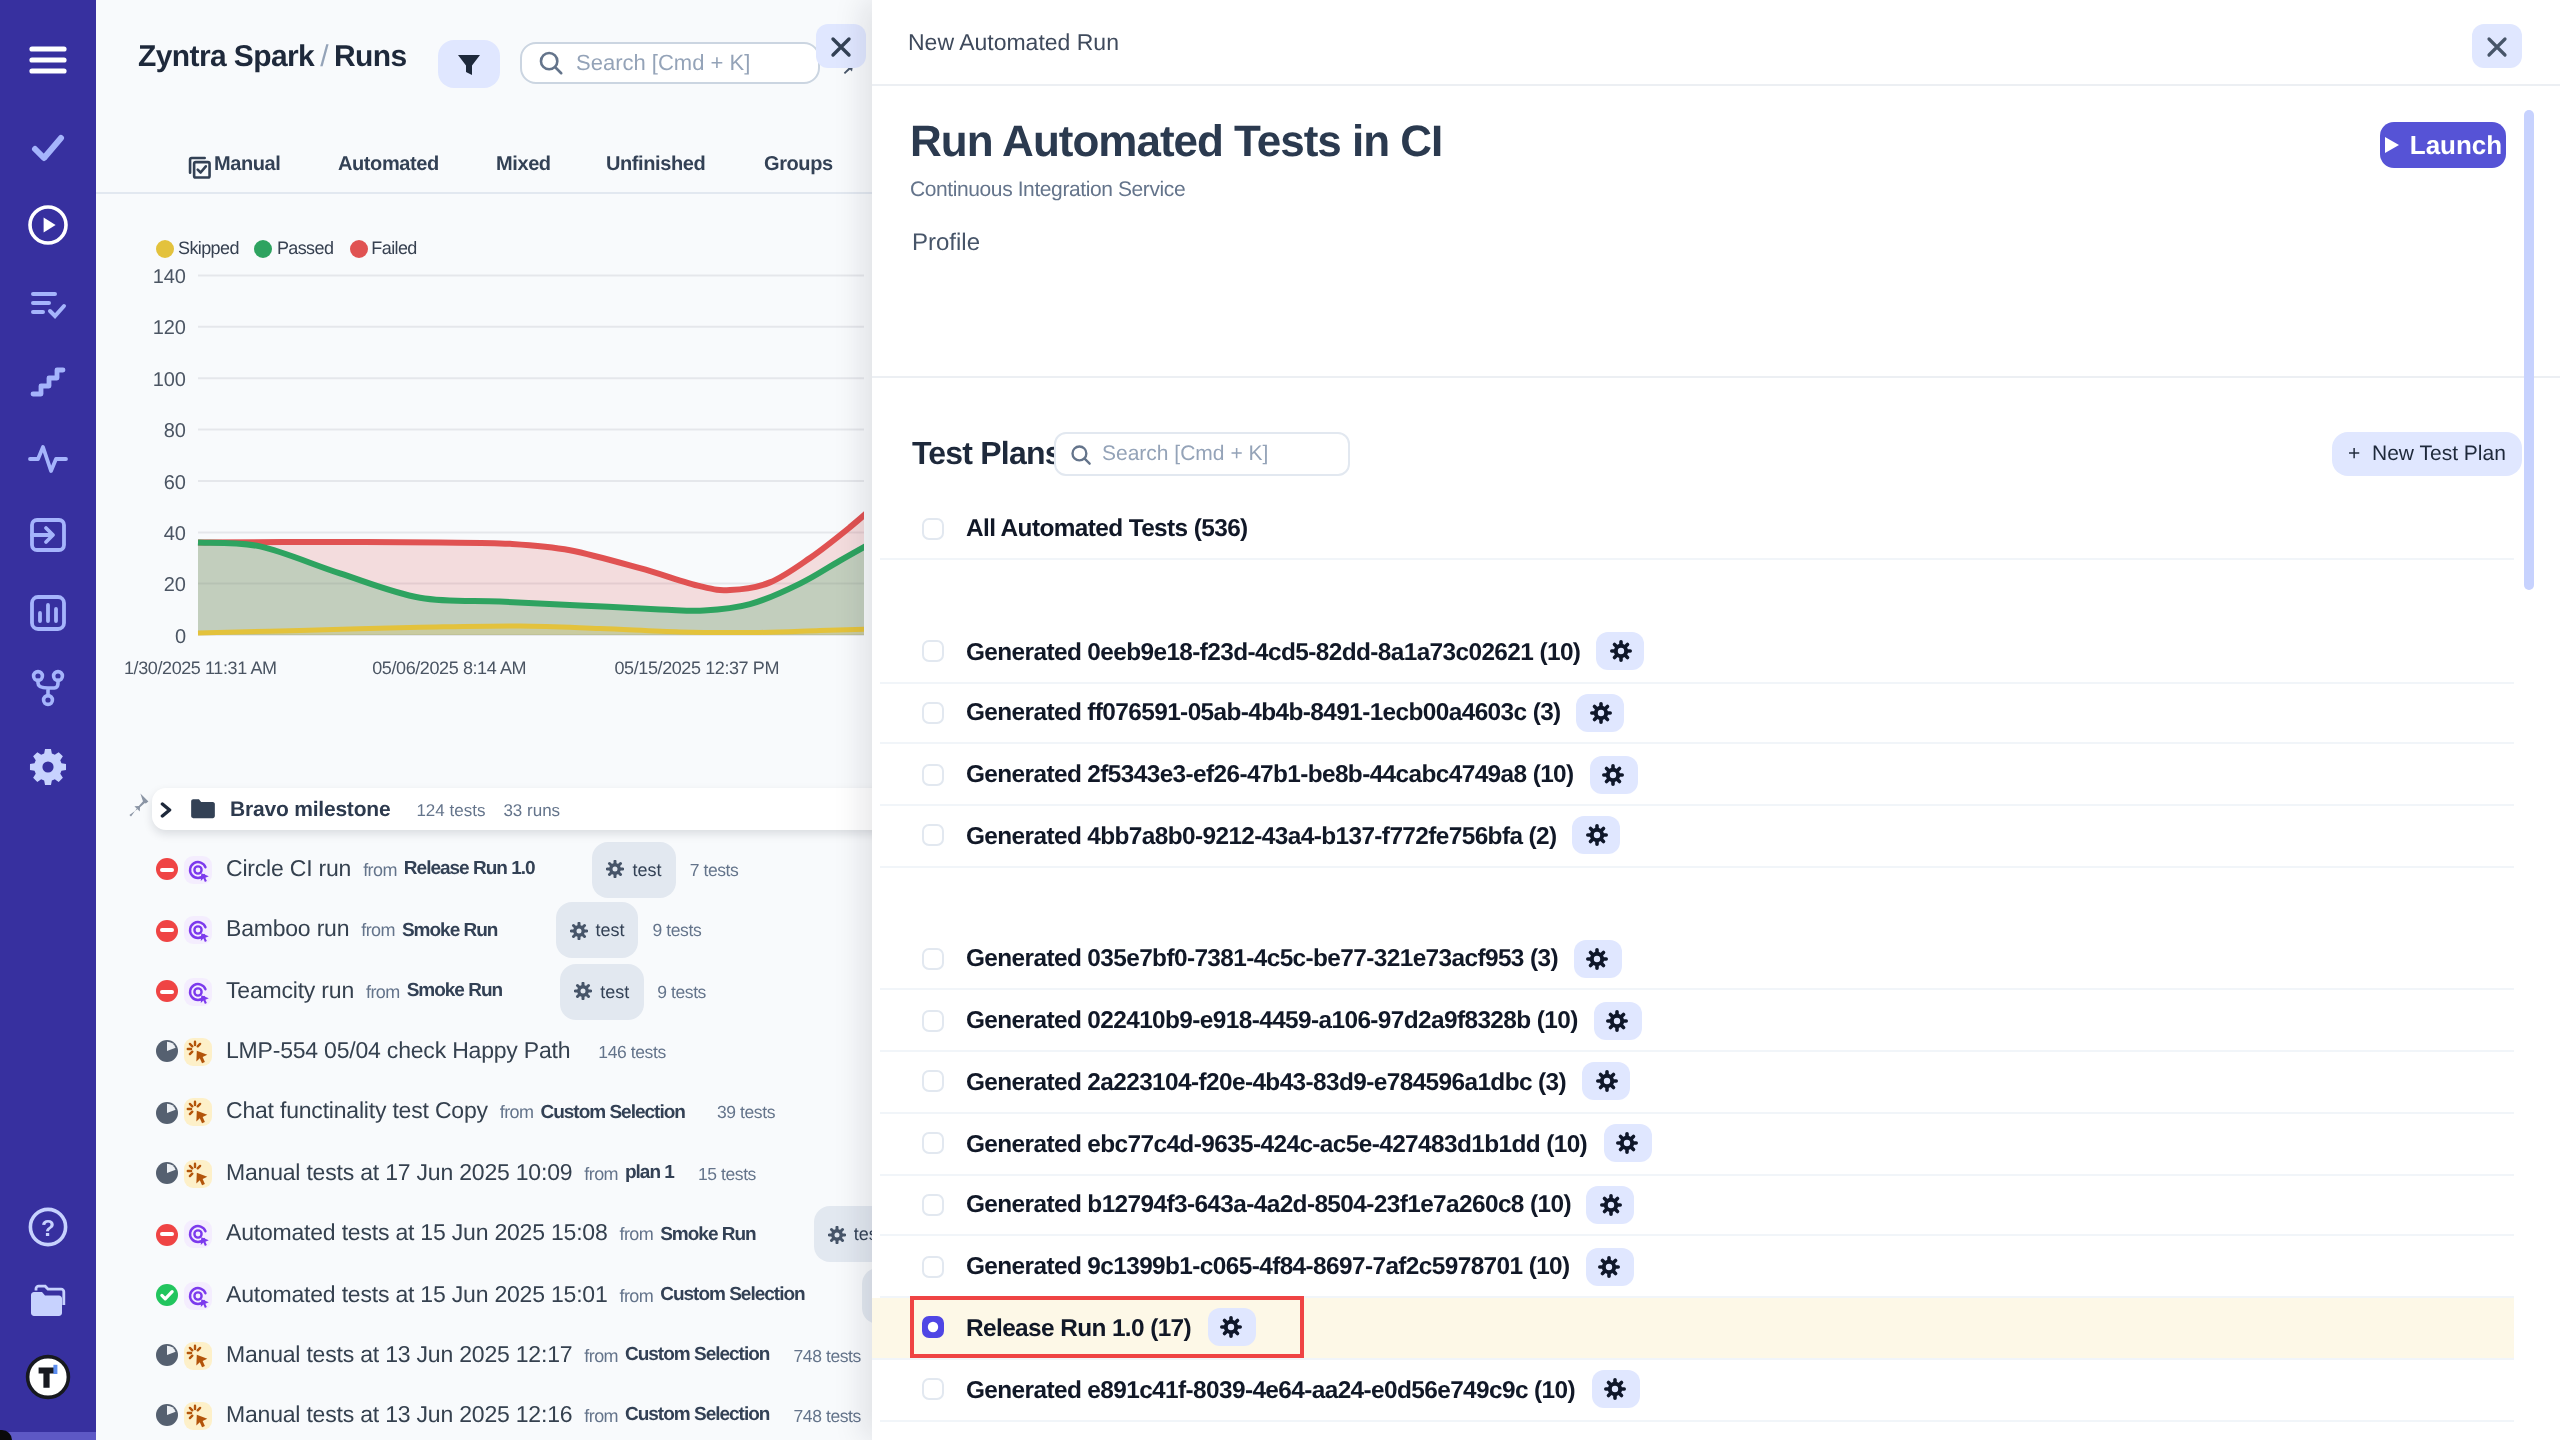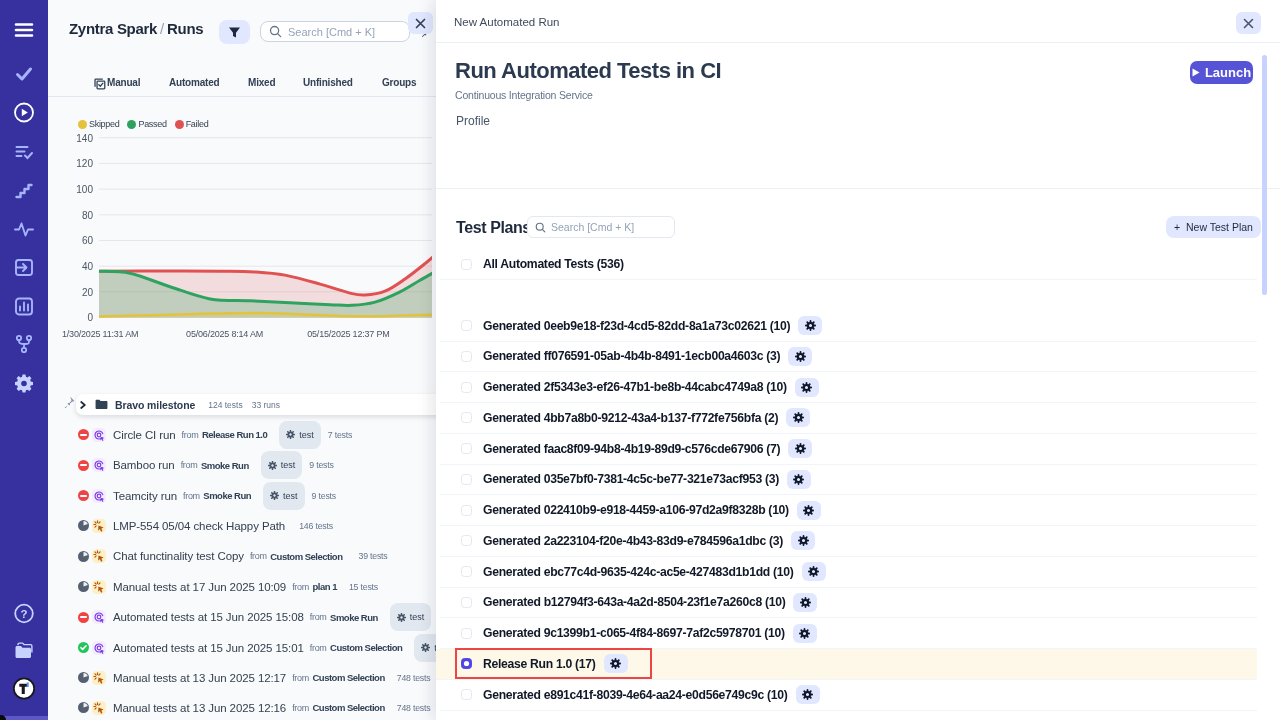--- a/index.html
+++ b/index.html
@@ -21,21 +21,21 @@
 .tabs span { position:absolute; top:7px; }
 
 .legend { position:absolute; top:119px; left:30px; font-size:9px; color:#374151; display:flex; align-items:center; gap:8px; letter-spacing:-0.3px;}
 .dot { width:9px; height:9px; border-radius:50%; display:inline-block; margin-right:2px;}
 
 .runrow { position:absolute; left:0; height:30px; width:700px; display:flex; align-items:center; }
 .runrow .title { font-size:11.5px; color:#35414f; font-weight:500; margin-right:6px; white-space:nowrap; letter-spacing:-0.1px;}
 .runrow .from { font-size:9px; color:#64748b; margin-right:3.5px; white-space:nowrap; letter-spacing:-0.3px;}
 .runrow .fromb { font-size:9.5px; color:#334155; font-weight:bold; margin-right:12px; white-space:nowrap; letter-spacing:-0.5px;}
 .runrow .cnt { font-size:8.75px; color:#64748b; white-space:nowrap; letter-spacing:-0.2px;}
-.pill { display:inline-flex; align-items:center; gap:4px; background:#e2e8f0; border-radius:8px; height:28px; padding:0 7px; font-size:9px; color:#334155; margin-right:7px; white-space:nowrap;}
+.pill { display:inline-flex; align-items:center; gap:4px; background:#e2e8f0; border-radius:8px; height:28px; padding:0 7px; font-size:9px; color:#334155; margin-right:7px; white-space:nowrap;margin-left:17px;}
 .sicon { width:11px; height:11px; border-radius:50%; margin-left:30px; margin-right:3px; flex:none; position:relative;}
 .micon { width:14px; height:14px; border-radius:4.5px; flex:none; margin-right:7px; display:flex; align-items:center; justify-content:center;}
 .vicon { background:#f4edfe; }
 .yicon { background:#fdf0c9; }
 .red-minus { background:#ef4444; }
 .red-minus::after { content:""; position:absolute; left:2.2px; top:4.6px; width:6.6px; height:2px; background:#fff; border-radius:1px;}
 .half-circle { }
 .green-check { background:#22c55e; }
 .pinnedcard { position:absolute; left:28px; top:394px; width:672px; height:21px; background:#fff; border-radius:7px 0 0 7px; box-shadow:0 2px 5px rgba(15,23,42,.13); display:flex; align-items:center; z-index:2;}
 
@@ -479,30 +479,20 @@
 <div class="tprow" style="top:402.8px">
 <span class="cb"></span>
 <span class="txt">Generated 4bb7a8b0-9212-43a4-b137-f772fe756bfa (2)</span>
 <span class="gearpill">
         <svg width="11" height="11" viewBox="0 0 11 11">
           <path d="M8.30 5.50L10.10 5.50M7.48 7.48L8.75 8.75M5.50 8.30L5.50 10.10M3.52 7.48L2.25 8.75M2.70 5.50L0.90 5.50M3.52 3.52L2.25 2.25M5.50 2.70L5.50 0.90M7.48 3.52L8.75 2.25" stroke="#0f172a" stroke-width="1.8" stroke-linecap="round"></path>
           <circle cx="5.5" cy="5.5" r="2.6" fill="none" stroke="#0f172a" stroke-width="2.0"></circle>
         </svg>
       </span>
 </div>
-<div class="tprow" style="top:433.5px">
-<span class="cb"></span>
-<span class="txt">Generated faac8f09-94b8-4b19-89d9-c576cde67906 (7)</span>
-<span class="gearpill">
-        <svg width="11" height="11" viewBox="0 0 11 11">
-          <path d="M8.30 5.50L10.10 5.50M7.48 7.48L8.75 8.75M5.50 8.30L5.50 10.10M3.52 7.48L2.25 8.75M2.70 5.50L0.90 5.50M3.52 3.52L2.25 2.25M5.50 2.70L5.50 0.90M7.48 3.52L8.75 2.25" stroke="#0f172a" stroke-width="1.8" stroke-linecap="round"></path>
-          <circle cx="5.5" cy="5.5" r="2.6" fill="none" stroke="#0f172a" stroke-width="2.0"></circle>
-        </svg>
-      </span>
-</div>
 <div class="tprow" style="top:464.2px">
 <span class="cb"></span>
 <span class="txt">Generated 035e7bf0-7381-4c5c-be77-321e73acf953 (3)</span>
 <span class="gearpill">
         <svg width="11" height="11" viewBox="0 0 11 11">
           <path d="M8.30 5.50L10.10 5.50M7.48 7.48L8.75 8.75M5.50 8.30L5.50 10.10M3.52 7.48L2.25 8.75M2.70 5.50L0.90 5.50M3.52 3.52L2.25 2.25M5.50 2.70L5.50 0.90M7.48 3.52L8.75 2.25" stroke="#0f172a" stroke-width="1.8" stroke-linecap="round"></path>
           <circle cx="5.5" cy="5.5" r="2.6" fill="none" stroke="#0f172a" stroke-width="2.0"></circle>
         </svg>
       </span>
 </div>

